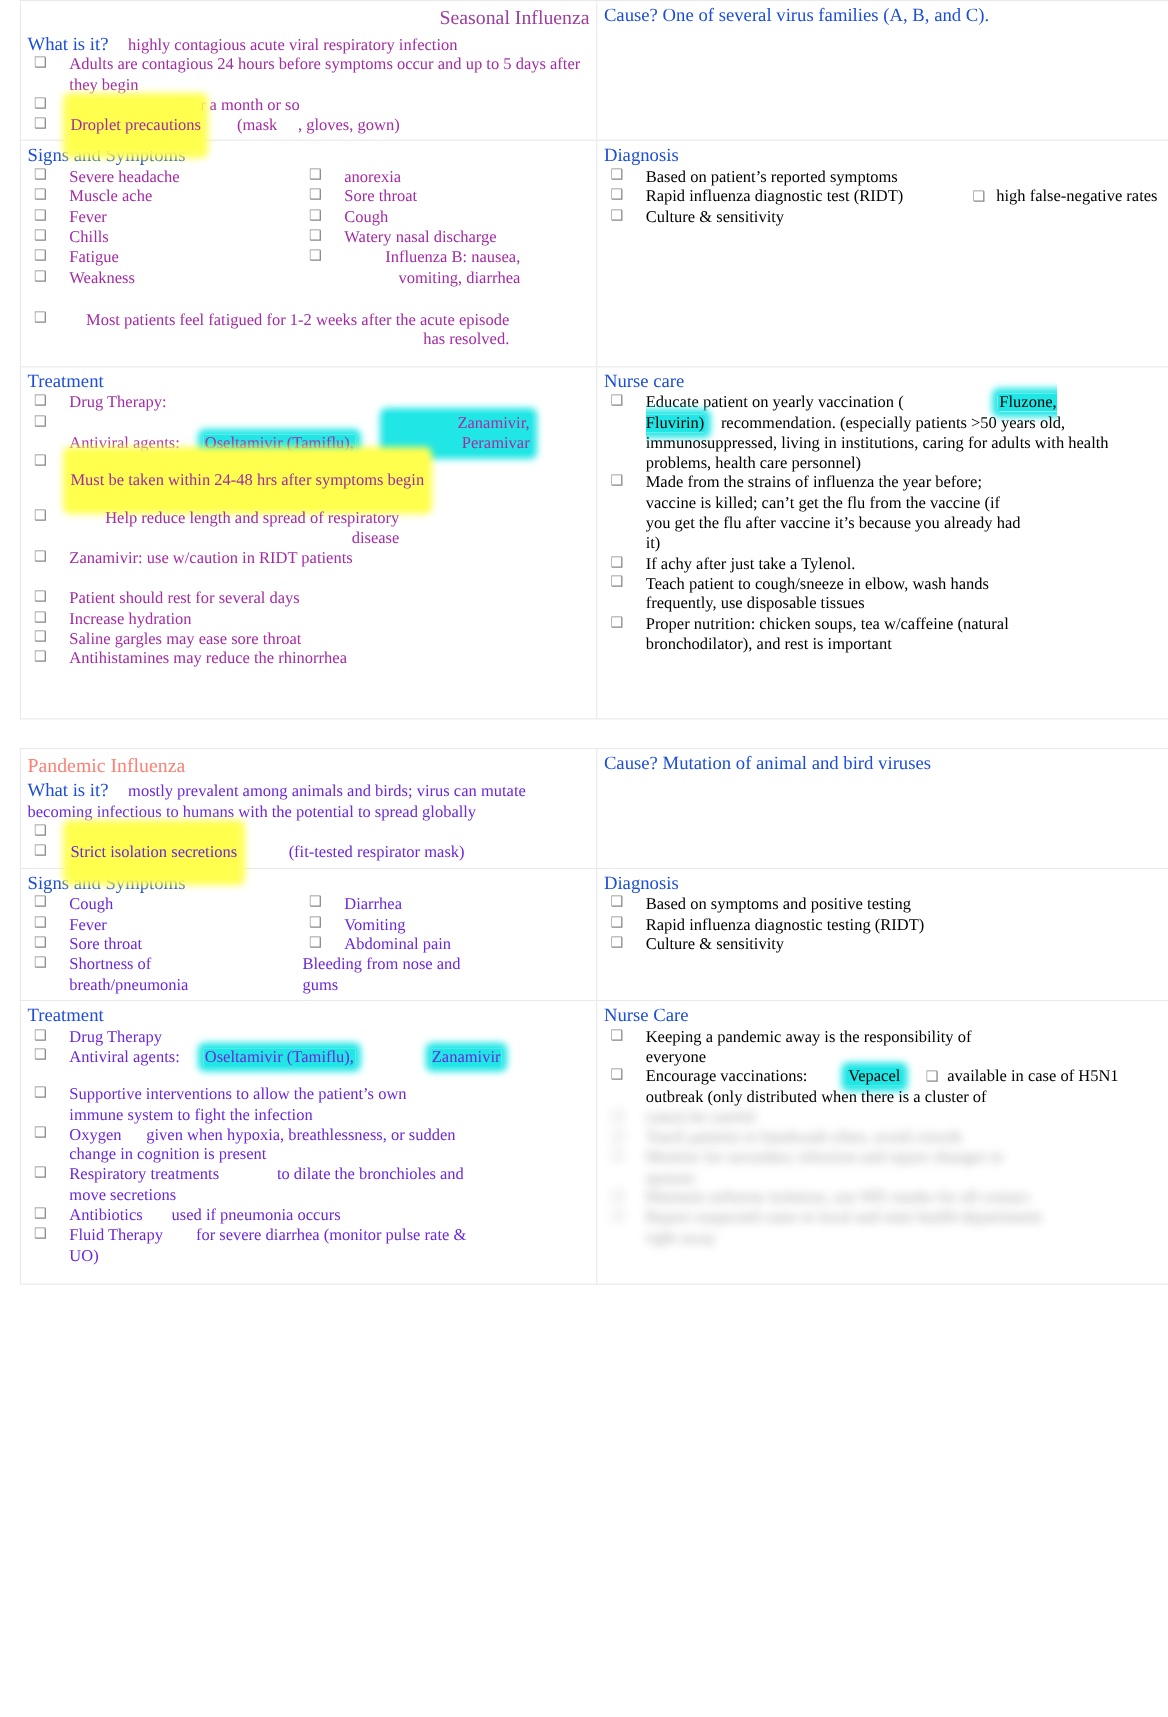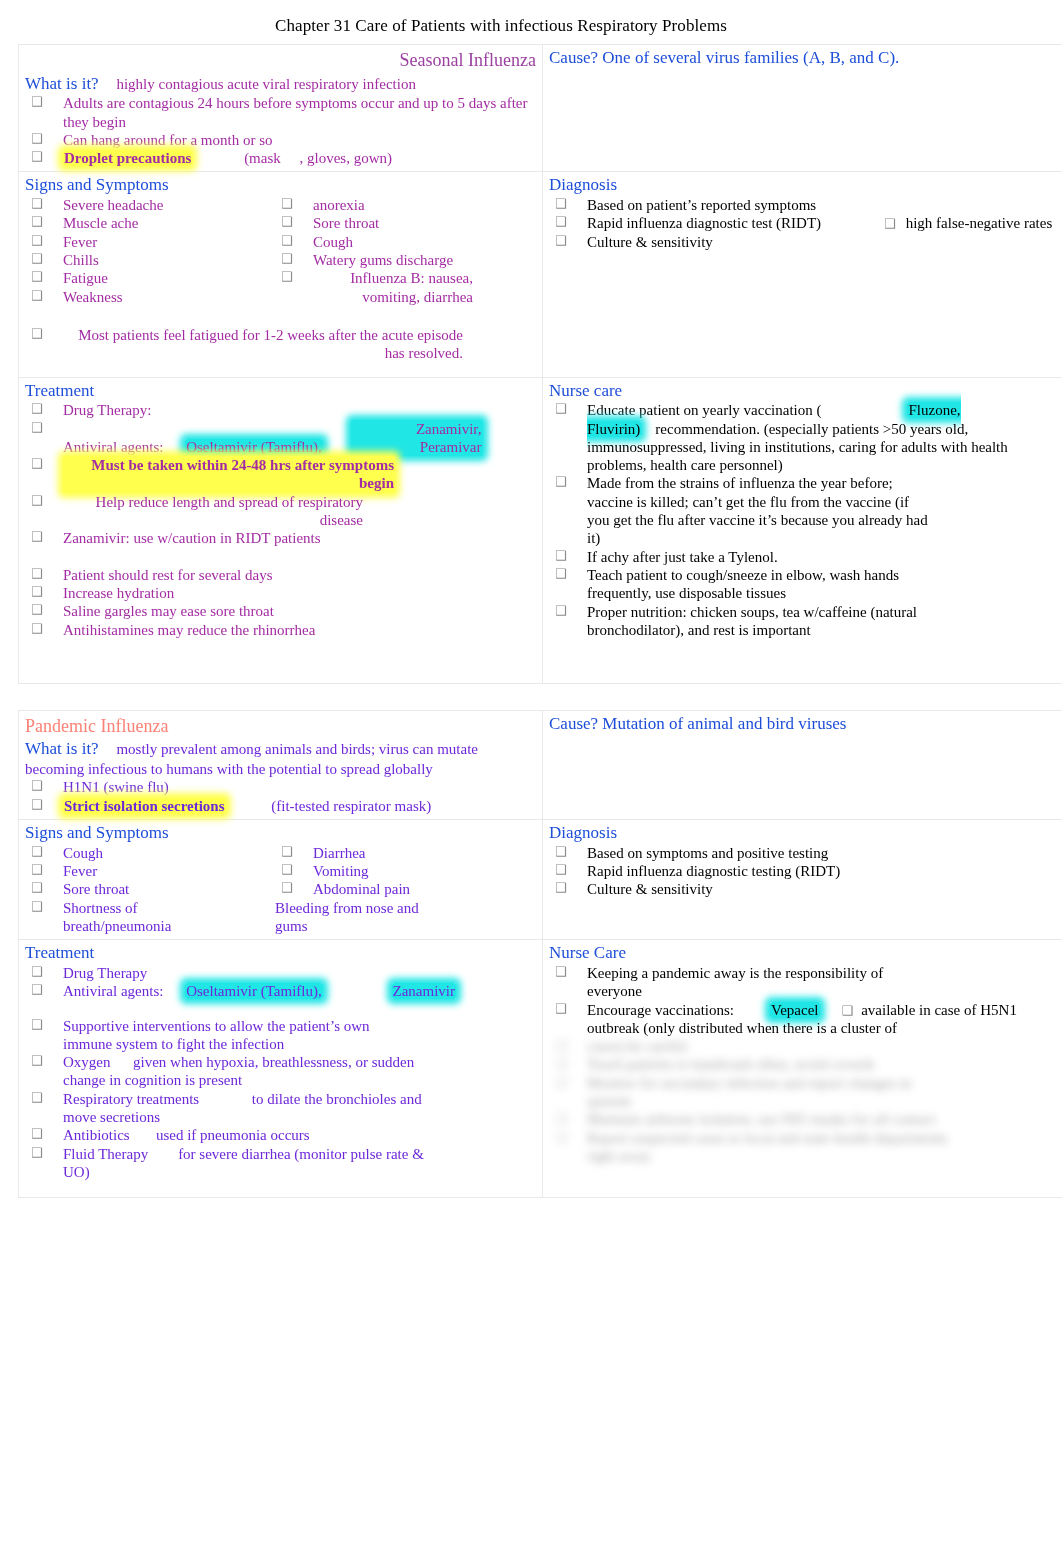--- a/index.html
+++ b/index.html
@@ -60,56 +60,55 @@
   ul.bl li .bul{
     position:absolute;left:6px;top:0;
     color:#8a8a8a;
     font-family:"DejaVu Sans", sans-serif;
     font-size:13px;
   }
 
   .indent1{margin-left:38px;}
   .indent2{margin-left:76px;}
 
-  .hl-y{background:#ffff4d;border-radius:2px;padding:0 1px;box-shadow:0 0 7px 5px #ffff4d;font-weight:bold;}
+  .hl-y{background:#ffff4d;border-radius:2px;padding:16px 1px;box-shadow:0 0 7px 5px #ffff4d;}
   .hl-c{background:#21e6e6;border-radius:2px;padding:0 1px;box-shadow:0 0 7px 5px #21e6e6;}
 
   .cols{display:flex;}
   .cols .c1{width:250px;}
   .cols .c2{flex:1;}
   .gap{height:26px;}
 
   .blurred{filter:blur(4.2px);opacity:.55;color:#555;}
 
   .nowrapish{white-space:pre-wrap;}
 </style>
 </head>
 <body>
 
 <div class="page">
 
-  <div class="doc-title">Chapter 31 Care of Patients with infectious Respiratory Problems</div>
 
   <table class="grid">
     <tbody>
 
       <tr>
         <td class="left">
           <div class="sec-head seasonal">Seasonal Influenza</div>
           <div class="para">
             <span class="lbl">What is it?</span>
             <span class="purple" style="padding-left:14px">highly contagious acute viral respiratory infection</span>
           </div>
           <ul class="bl">
             <li><span class="bul">❑</span><span class="purple">Adults are contagious 24 hours before symptoms occur and up to 5 days after they begin</span></li>
             <li><span class="bul">❑</span><span class="purple">Can hang around for a month or so</span></li>
             <li>
               <span class="bul">❑</span>
               <span class="purple hl-y">Droplet precautions</span>
-              <span class="purple nowrapish" style="margin-left:48px">(mask     , gloves, gown)</span>
+              <span class="purple nowrapish" style="margin-left:28px">(mask     , gloves, gown)</span>
             </li>
           </ul>
         </td>
         <td class="right">
           <div class="lbl">Cause? One of several virus families (A, B, and C).</div>
           <div style="height:66px"></div>
         </td>
       </tr>
 
       <tr>
@@ -124,21 +123,21 @@
                 <li><span class="bul">❑</span><span class="purple">Chills</span></li>
                 <li><span class="bul">❑</span><span class="purple">Fatigue</span></li>
                 <li><span class="bul">❑</span><span class="purple">Weakness</span></li>
               </ul>
             </div>
             <div class="c2">
               <ul class="bl">
                 <li><span class="bul">❑</span><span class="purple">anorexia</span></li>
                 <li><span class="bul">❑</span><span class="purple">Sore throat</span></li>
                 <li><span class="bul">❑</span><span class="purple">Cough</span></li>
-                <li><span class="bul">❑</span><span class="purple">Watery gums discharge</span></li>
+                <li><span class="bul">❑</span><span class="purple">Watery nasal discharge</span></li>
                 <li><span class="bul">❑</span><span class="purple" style="display:inline-block;max-width:160px">Influenza B: nausea, vomiting, diarrhea</span></li>
               </ul>
             </div>
           </div>
           <div style="height:20px"></div>
           <ul class="bl">
             <li><span class="bul" style="left:6px">❑</span><span class="purple" style="display:inline-block;max-width:400px">Most patients feel fatigued for 1-2 weeks after the acute episode has resolved.</span></li>
           </ul>
           <div style="height:10px"></div>
         </td>

